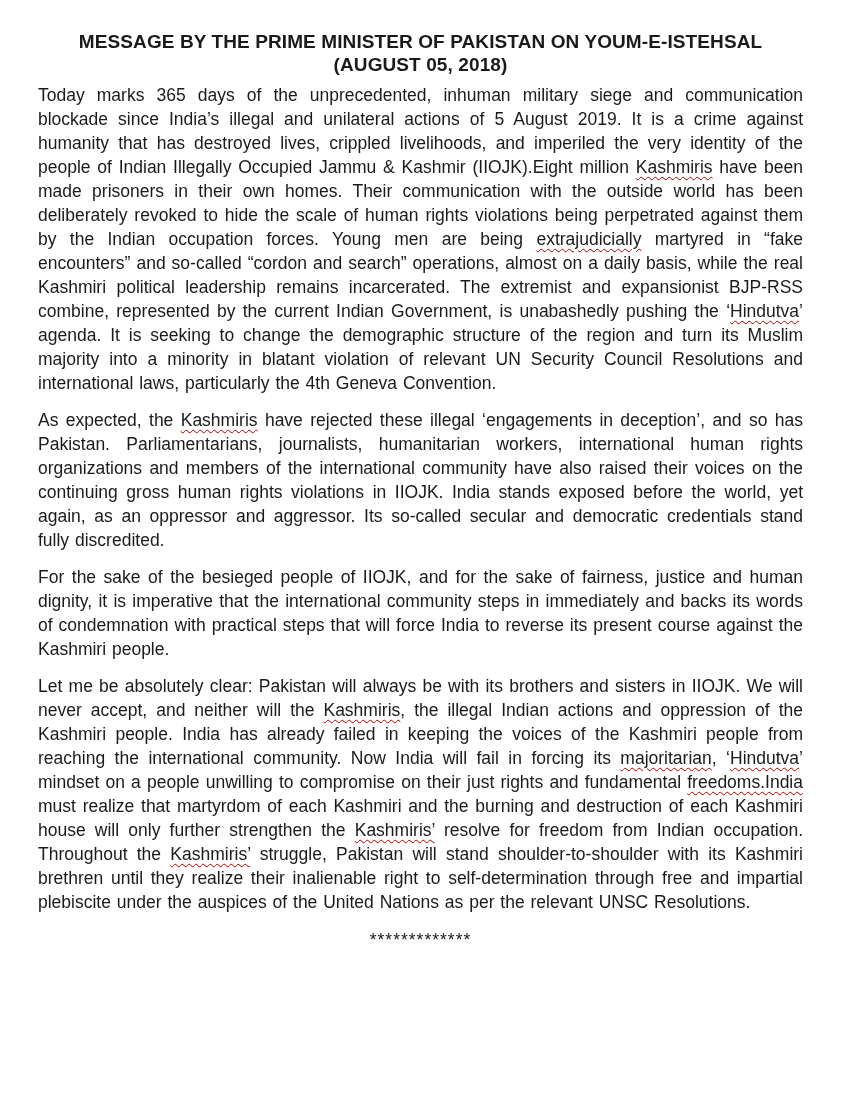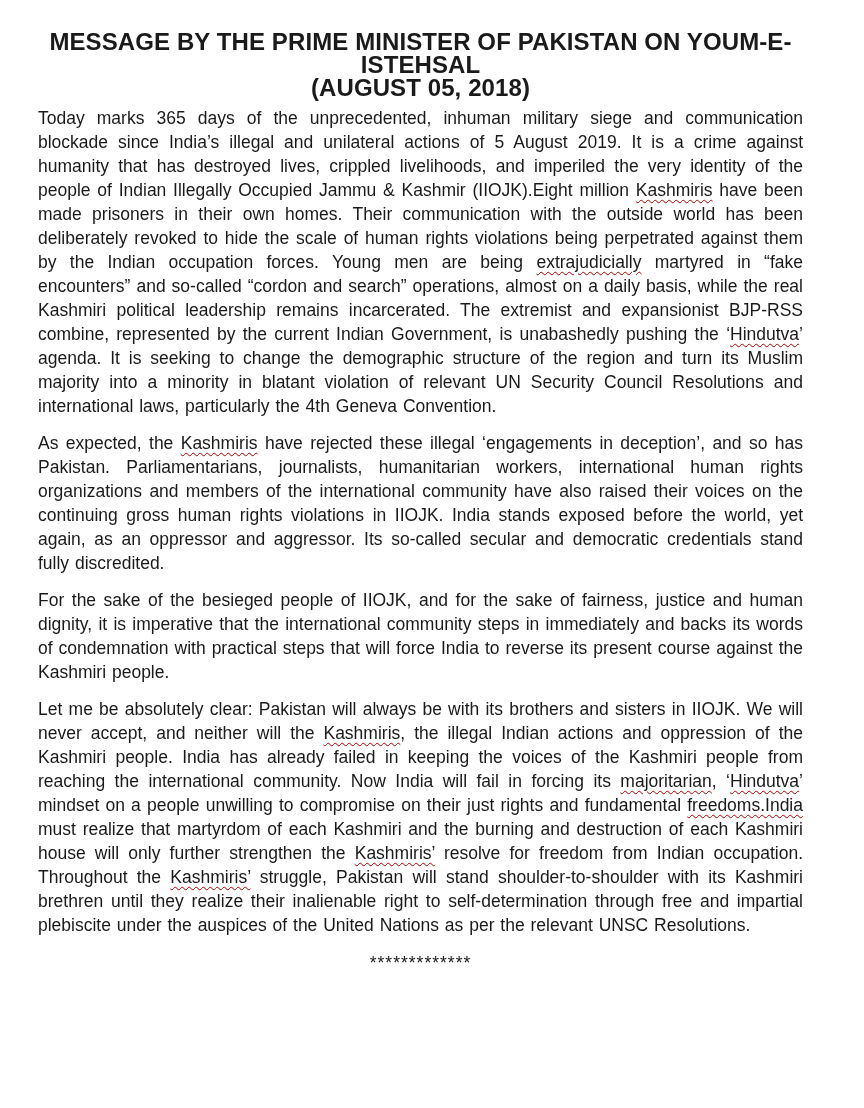--- a/index.html
+++ b/index.html
@@ -13,21 +13,21 @@
     color: var(--text-color, #1a1a1a);
   }
   .content {
     position: absolute;
     left: 38px;
     top: 30px;
     width: 765px;
   }
   .title {
     font-weight: bold;
-    font-size: 24px;
+    font-size: 19px;
     line-height: 23px;
     text-align: center;
     margin: 0 0 7px 0;
     letter-spacing: 0.1px;
   }
   .docbody p {
     font-size: 17.5px;
     line-height: 24px;
     text-align: justify;
     text-justify: inter-word;

